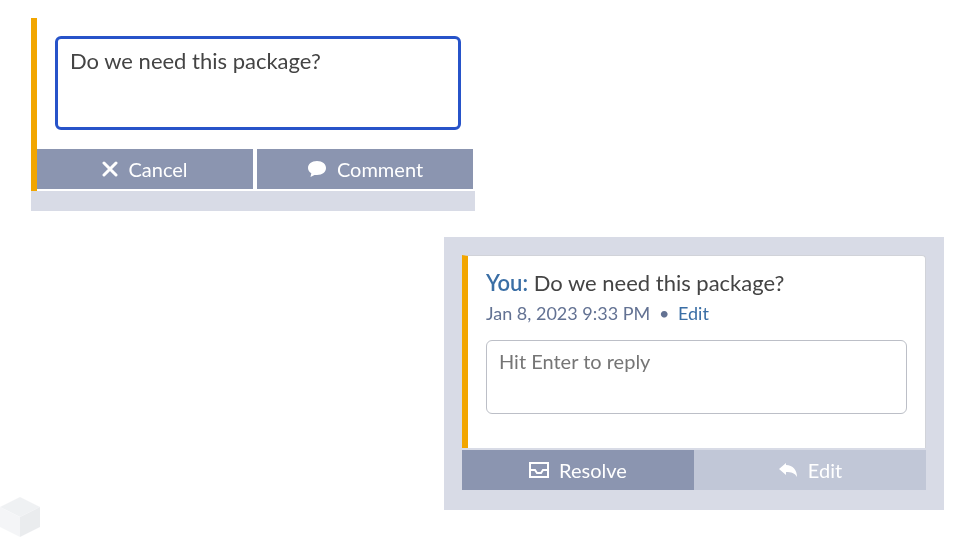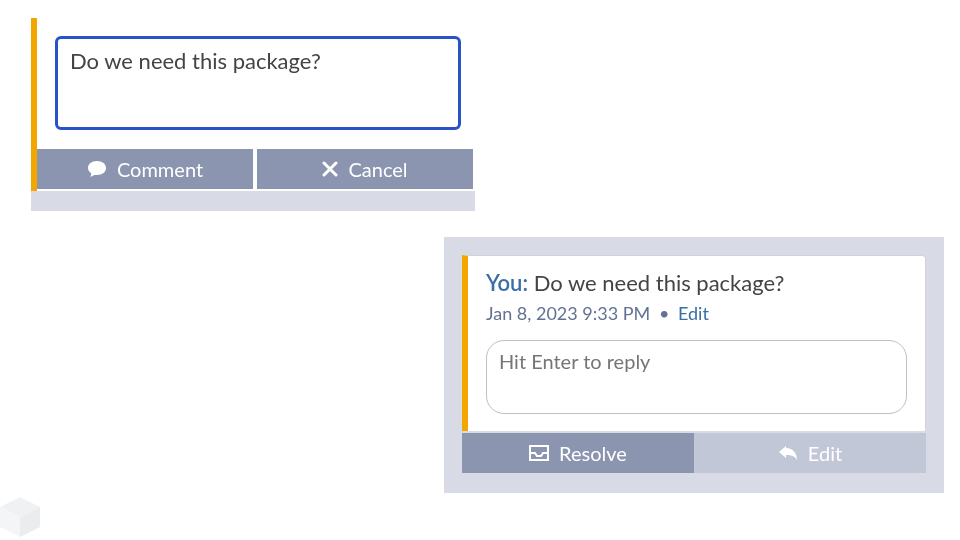--- a/index.html
+++ b/index.html
@@ -76,21 +76,21 @@
       background: #ffffff;
       margin-top: 18px;
       border-left: 6px solid #f2a600;
       border-top: 1px solid #d1d3d9;
       border-right: 1px solid #d1d3d9;
       border-radius: 0 4px 0 0;
       padding: 0;
       margin-left: 18px;
     }
     .thread-body {
-      padding: 12px 18px 14px 18px;
+      padding: 12px 18px 31px 18px;
     }
     .comment-line {
       font-size: 22px;
       color: #444;
       line-height: 1.35;
     }
     .author {
       color: #3a6ea5;
       font-weight: 600;
     }
@@ -103,21 +103,21 @@
     .edit-link {
       color: #3a6ea5;
       cursor: pointer;
       text-align: center;
     }
     .reply-textarea {
       width: 100%;
       height: 74px;
       margin-top: 16px;
       border: 1px solid #bcbfc7;
-      border-radius: 18px;
+      border-radius: 6px;
       padding: 8px 12px;
       font-size: 20px;
       color: #8a8d93;
       resize: none;
       font-family: inherit;
       background: #fff;
     }
     .thread-buttons {
       display: flex;
       gap: 0;
@@ -143,33 +143,33 @@
 <body>
 
 <div class="compose-wrap">
   <div class="compose-panel">
     <div class="compose-panel-inner" style="position:relative;">
       <textarea class="compose-textarea" style="">Do we need this package?</textarea>
     </div>
     <div class="compose-buttons">
       <button class="btn">
         <span class="icon">
+          <svg width="16" height="16" viewBox="0 0 16 16">
+              <path d="M2 2 L14 14 M14 2 L2 14" stroke="#fff" stroke-width="3" stroke-linecap="round"></path>
+            </svg>
+        </span>
+        <span>Cancel</span>
+      </button>
+      <button class="btn">
+        <span class="icon">
           <svg width="20" height="18" viewBox="0 0 20 18">
               <path d="M10 1 C4.5 1 1 4 1 8 c0 2.2 1.3 4.1 3.3 5.3 L3.5 17 l4-2.1 C8.3 15 9.1 15 10 15 c5.5 0 9-3 9-7 S15.5 1 10 1 z" fill="#fff"></path>
             </svg>
         </span>
         <span>Comment</span>
-      </button>
-      <button class="btn">
-        <span class="icon">
-          <svg width="16" height="16" viewBox="0 0 16 16">
-              <path d="M2 2 L14 14 M14 2 L2 14" stroke="#fff" stroke-width="3" stroke-linecap="round"></path>
-            </svg>
-        </span>
-        <span>Cancel</span>
       </button>
     </div>
   </div>
 </div>
 
 <div class="thread-wrap">
   <div class="thread-panel">
     <div class="thread-body">
       <div class="comment-line">
         <span class="author">You:</span>

